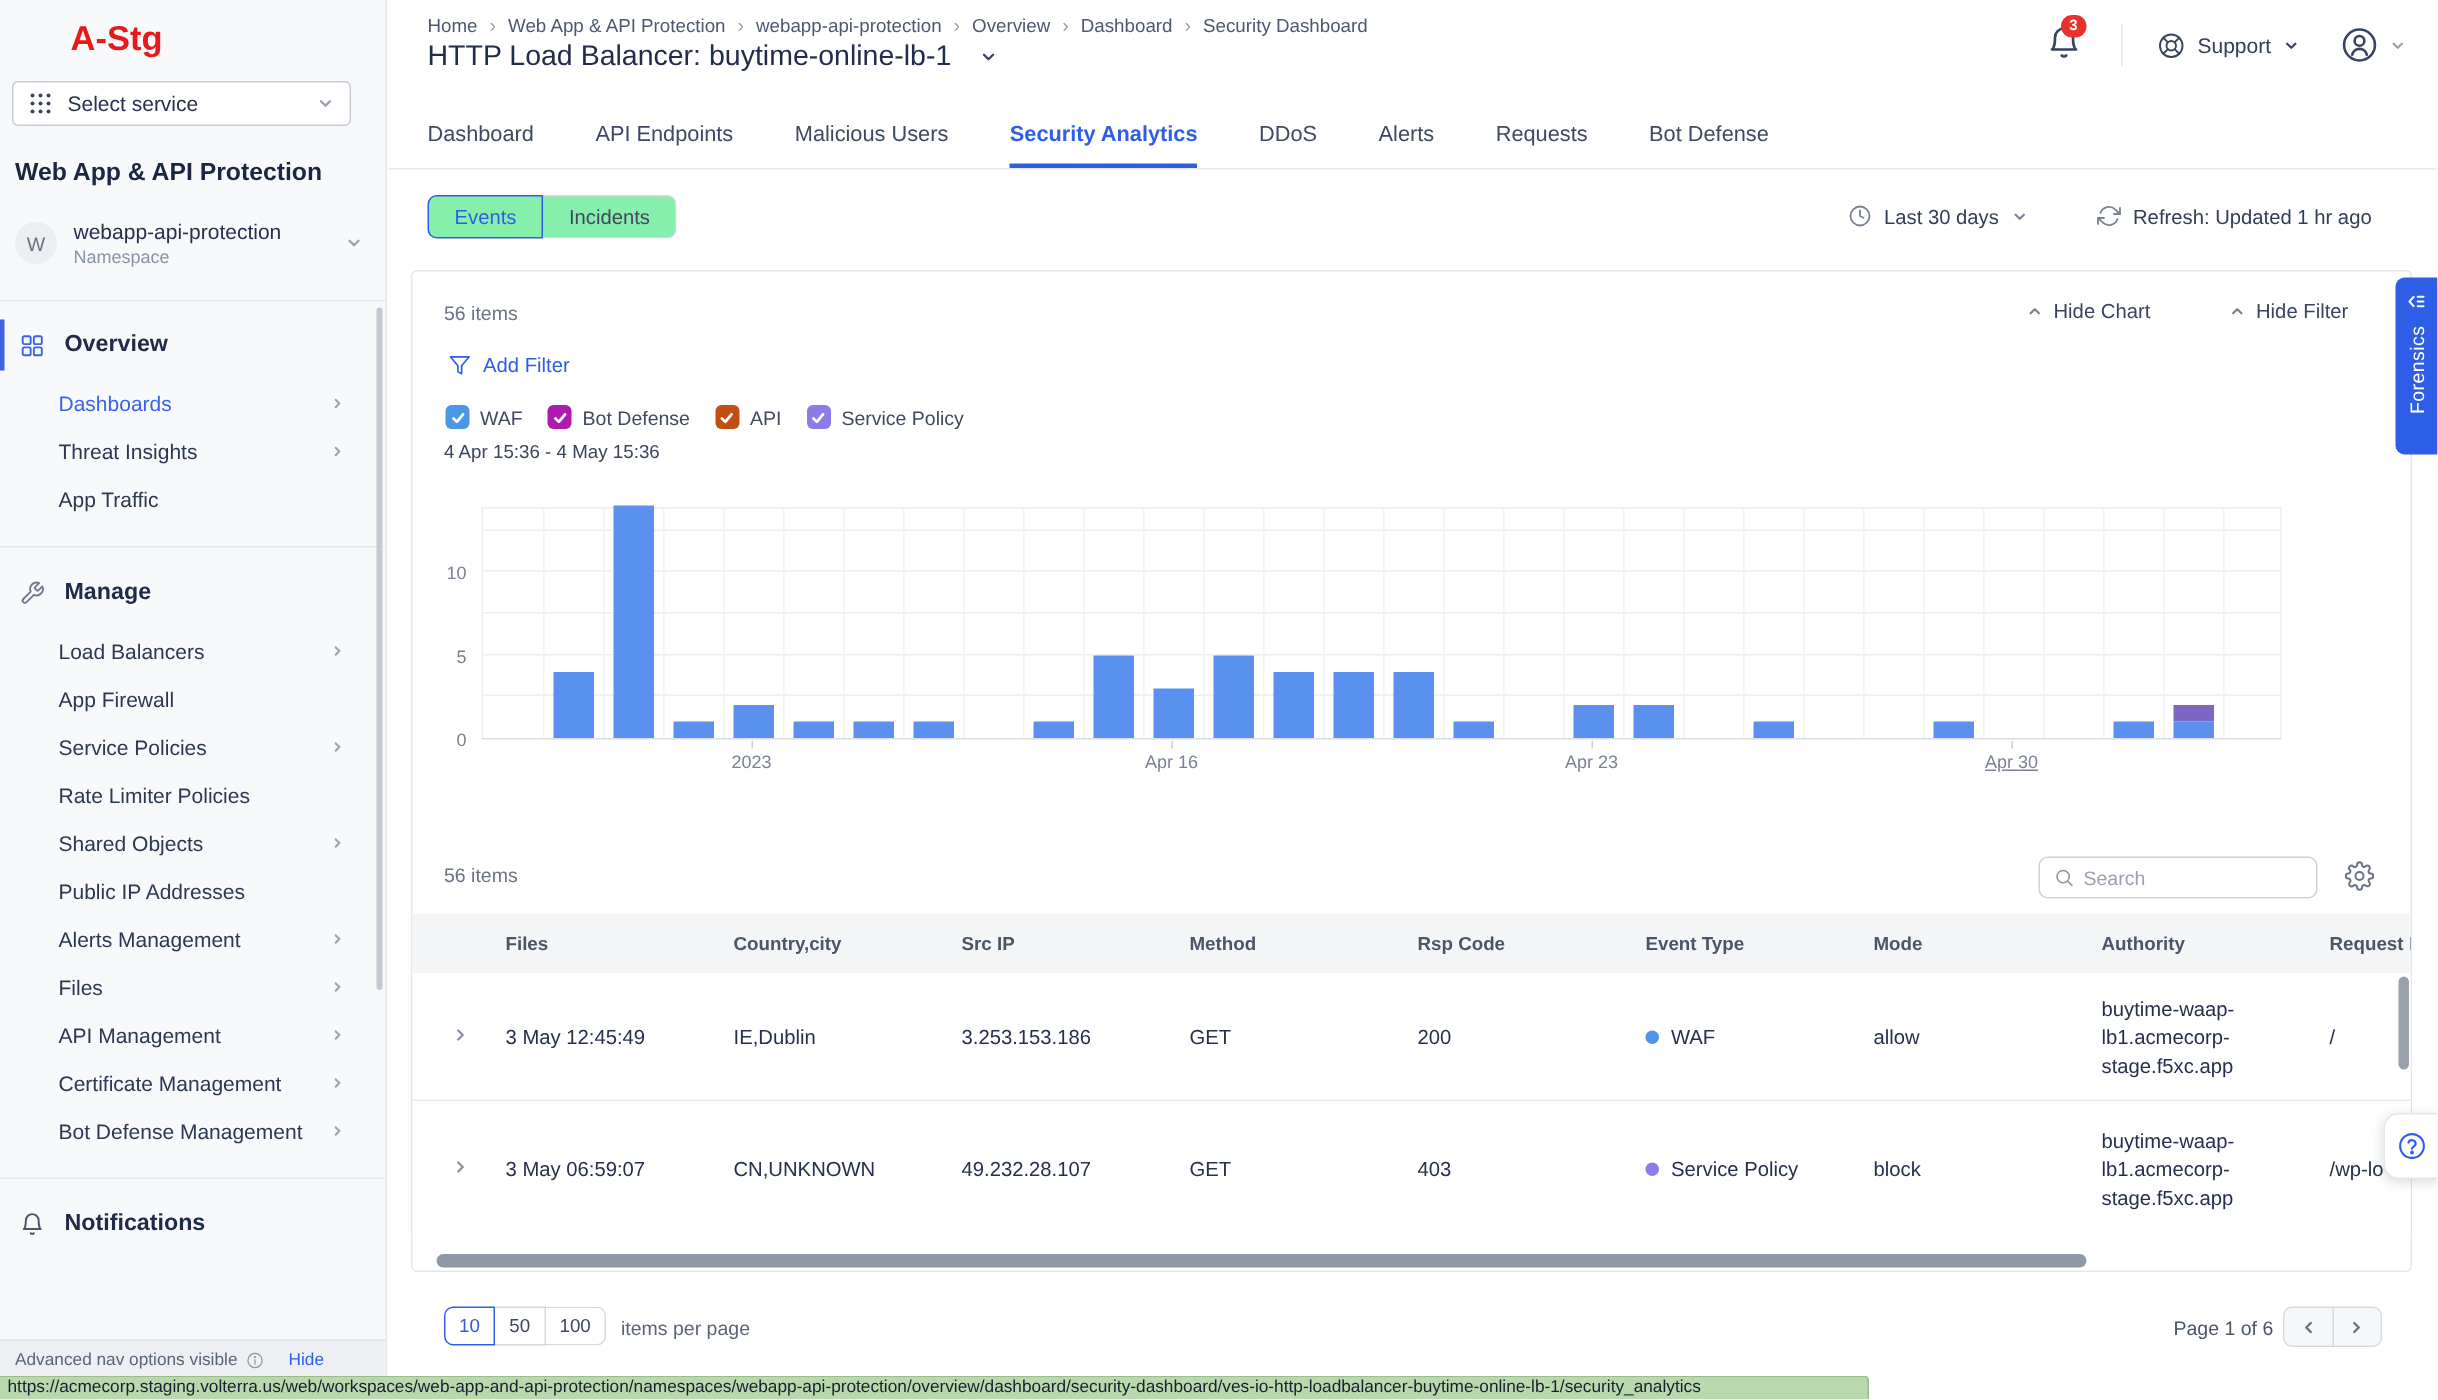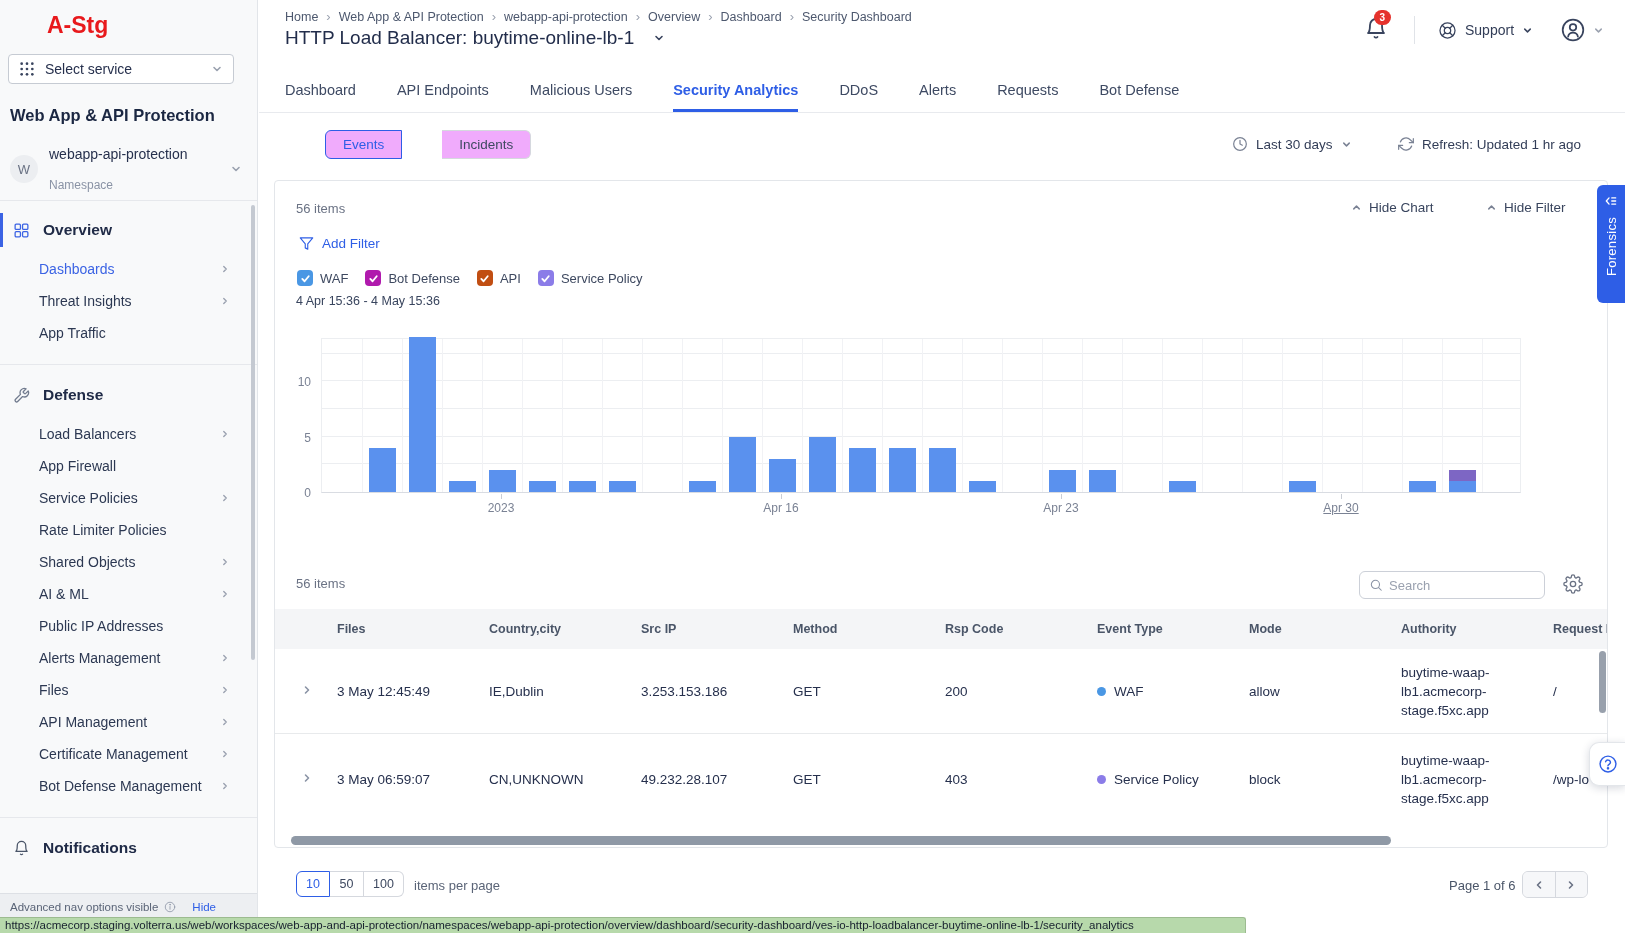--- a/index.html
+++ b/index.html
@@ -21,21 +21,21 @@
   .select-service{ position:absolute; left:8px; top:54px; width:226px; height:30px; background:#fff;
        border:1px solid #c6cbd3; border-radius:4px; display:flex; align-items:center; gap:10px;
        padding:0 10px; font-size:14px; color:#26304d; }
   .ss-label{ flex:1; text-align:left; }
   .ws-title{ position:absolute; left:10px; top:106px; font-size:16.5px; font-weight:700; color:#1b2742; }
   .ns-row{ position:absolute; left:10px; top:146px; width:240px; display:flex; align-items:center; gap:11px; cursor:pointer; }
   .ns-avatar{ width:28px; height:28px; border-radius:50%; background:#eceef1; color:#6a7284;
        font-size:13px; display:flex; align-items:center; justify-content:center; }
   .ns-text{ flex:1; }
   .ns-name{ display:block; font-size:14px; color:#26304d; }
-  .ns-type{ display:block; font-size:12px; color:#8a93a5; margin-top:16px; }
+  .ns-type{ display:block; font-size:12px; color:#8a93a5; margin-top:2px; }
   .ns-chev{ margin-right:8px; }
   .snav-top-divider{ position:absolute; left:0; top:200px; width:100%; height:1px; background:#e6e8ec; }
   #sidebar-nav{ position:absolute; left:0; top:201px; width:100%; padding-top:12px; }
   .snav-divider{ height:1px; background:#e6e8ec; margin:13px 0; }
   .snav-header{ position:relative; height:34px; display:flex; align-items:center; gap:13px;
        padding-left:13px; font-size:15.5px; font-weight:600; color:#202b47; cursor:pointer; }
   .snav-header.accent::before{ content:''; position:absolute; left:0; top:0; width:3px; height:34px; background:#3b63e4; }
   .snav-ico{ width:17px; height:17px; }
   .icon-overview{ color:#3b63e4; } .icon-wrench{ color:#717b8e; } .icon-bell{ color:#4a5568; }
   .snav-items{ padding:6px 0 2px; }
@@ -65,22 +65,22 @@
   .support{ display:flex; gap:8px; align-items:center; font-size:14px; color:#323d57; background:none; border:none; }
   .support [data-icon]{ color:#39445e; }
   .account{ margin-left:27px; display:flex; gap:7px; align-items:center; background:none; border:none; color:#39445e; }
 
   
   #tabs{ position:absolute; left:285px; top:82px; display:flex; gap:41px; }
   .tab{ font-size:14.5px; color:#3e4a63; padding-bottom:11px; cursor:pointer; white-space:nowrap; }
   .tab.active{ color:#2e5ee6; font-weight:700; border-bottom:3px solid #2e5ee6; }
   .tabs-border{ position:absolute; left:259px; right:0; top:112px; height:1px; background:#e8eaee; }
   #view-toggle{ position:absolute; left:285px; top:130px; display:flex; }
-  .vt-btn{ height:29px; padding:0 17px; font-size:13.5px; background:#f0abfc;
-       border:1px solid #d5d8de; color:#3e4960;margin-left:40px; }
+  .vt-btn{ height:29px; padding:0 17px; font-size:13.5px; background:#86efac;
+       border:1px solid #d5d8de; color:#3e4960; }
   .vt-btn:first-child{ border-radius:6px 0 0 6px; }
   .vt-btn:last-child{ border-radius:0 6px 6px 0; border-left:none; }
   .vt-btn.active{ border:1px solid #2e5ee6; color:#2e5ee6; }
   .range-ctl,.refresh-ctl{ position:absolute; top:136px; display:flex; align-items:center; gap:8px;
        font-size:13.5px; color:#323d57; background:none; border:none; }
   .range-ctl{ left:1232px; } .refresh-ctl{ left:1398px; }
   .range-ctl [data-icon],.refresh-ctl [data-icon]{ color:#7a8294; }
 
   
   #panel{ position:absolute; left:274px; top:180px; width:1334px; height:668px; background:#fff;
@@ -243,21 +243,21 @@
             <span>App Traffic</span>
           </div>
         </div>
         <div class="snav-divider"></div>
         <div class="snav-header">
           <span class="snav-ico icon-wrench" data-icon="wrench">
             <svg viewBox="0 0 24 24" fill="none" stroke="currentColor" stroke-width="1.8" stroke-linecap="round" stroke-linejoin="round">
               <path d="M14.7 6.3a1 1 0 0 0 0 1.4l1.6 1.6a1 1 0 0 0 1.4 0l3.77-3.77a6 6 0 0 1-7.94 7.94l-6.91 6.91a2.12 2.12 0 0 1-3-3l6.91-6.91a6 6 0 0 1 7.94-7.94l-3.76 3.76z"></path>
             </svg>
           </span>
-          <span>Defense</span>
+          <span>Manage</span>
         </div>
         <div class="snav-items">
           <div class="snav-item">
             <span>Load Balancers</span>
             <span class="chev i10" data-icon="chevron-right">
               <svg viewBox="0 0 12 12" fill="none" stroke="currentColor" stroke-width="1.6" stroke-linecap="round" stroke-linejoin="round">
                 <polyline points="4.5,3 7.5,6 4.5,9"></polyline>
               </svg>
             </span>
           </div>
@@ -270,28 +270,20 @@
               <svg viewBox="0 0 12 12" fill="none" stroke="currentColor" stroke-width="1.6" stroke-linecap="round" stroke-linejoin="round">
                 <polyline points="4.5,3 7.5,6 4.5,9"></polyline>
               </svg>
             </span>
           </div>
           <div class="snav-item">
             <span>Rate Limiter Policies</span>
           </div>
           <div class="snav-item">
             <span>Shared Objects</span>
-            <span class="chev i10" data-icon="chevron-right">
-              <svg viewBox="0 0 12 12" fill="none" stroke="currentColor" stroke-width="1.6" stroke-linecap="round" stroke-linejoin="round">
-                <polyline points="4.5,3 7.5,6 4.5,9"></polyline>
-              </svg>
-            </span>
-          </div>
-          <div class="snav-item">
-            <span>AI &amp; ML</span>
             <span class="chev i10" data-icon="chevron-right">
               <svg viewBox="0 0 12 12" fill="none" stroke="currentColor" stroke-width="1.6" stroke-linecap="round" stroke-linejoin="round">
                 <polyline points="4.5,3 7.5,6 4.5,9"></polyline>
               </svg>
             </span>
           </div>
           <div class="snav-item">
             <span>Public IP Addresses</span>
           </div>
           <div class="snav-item">

